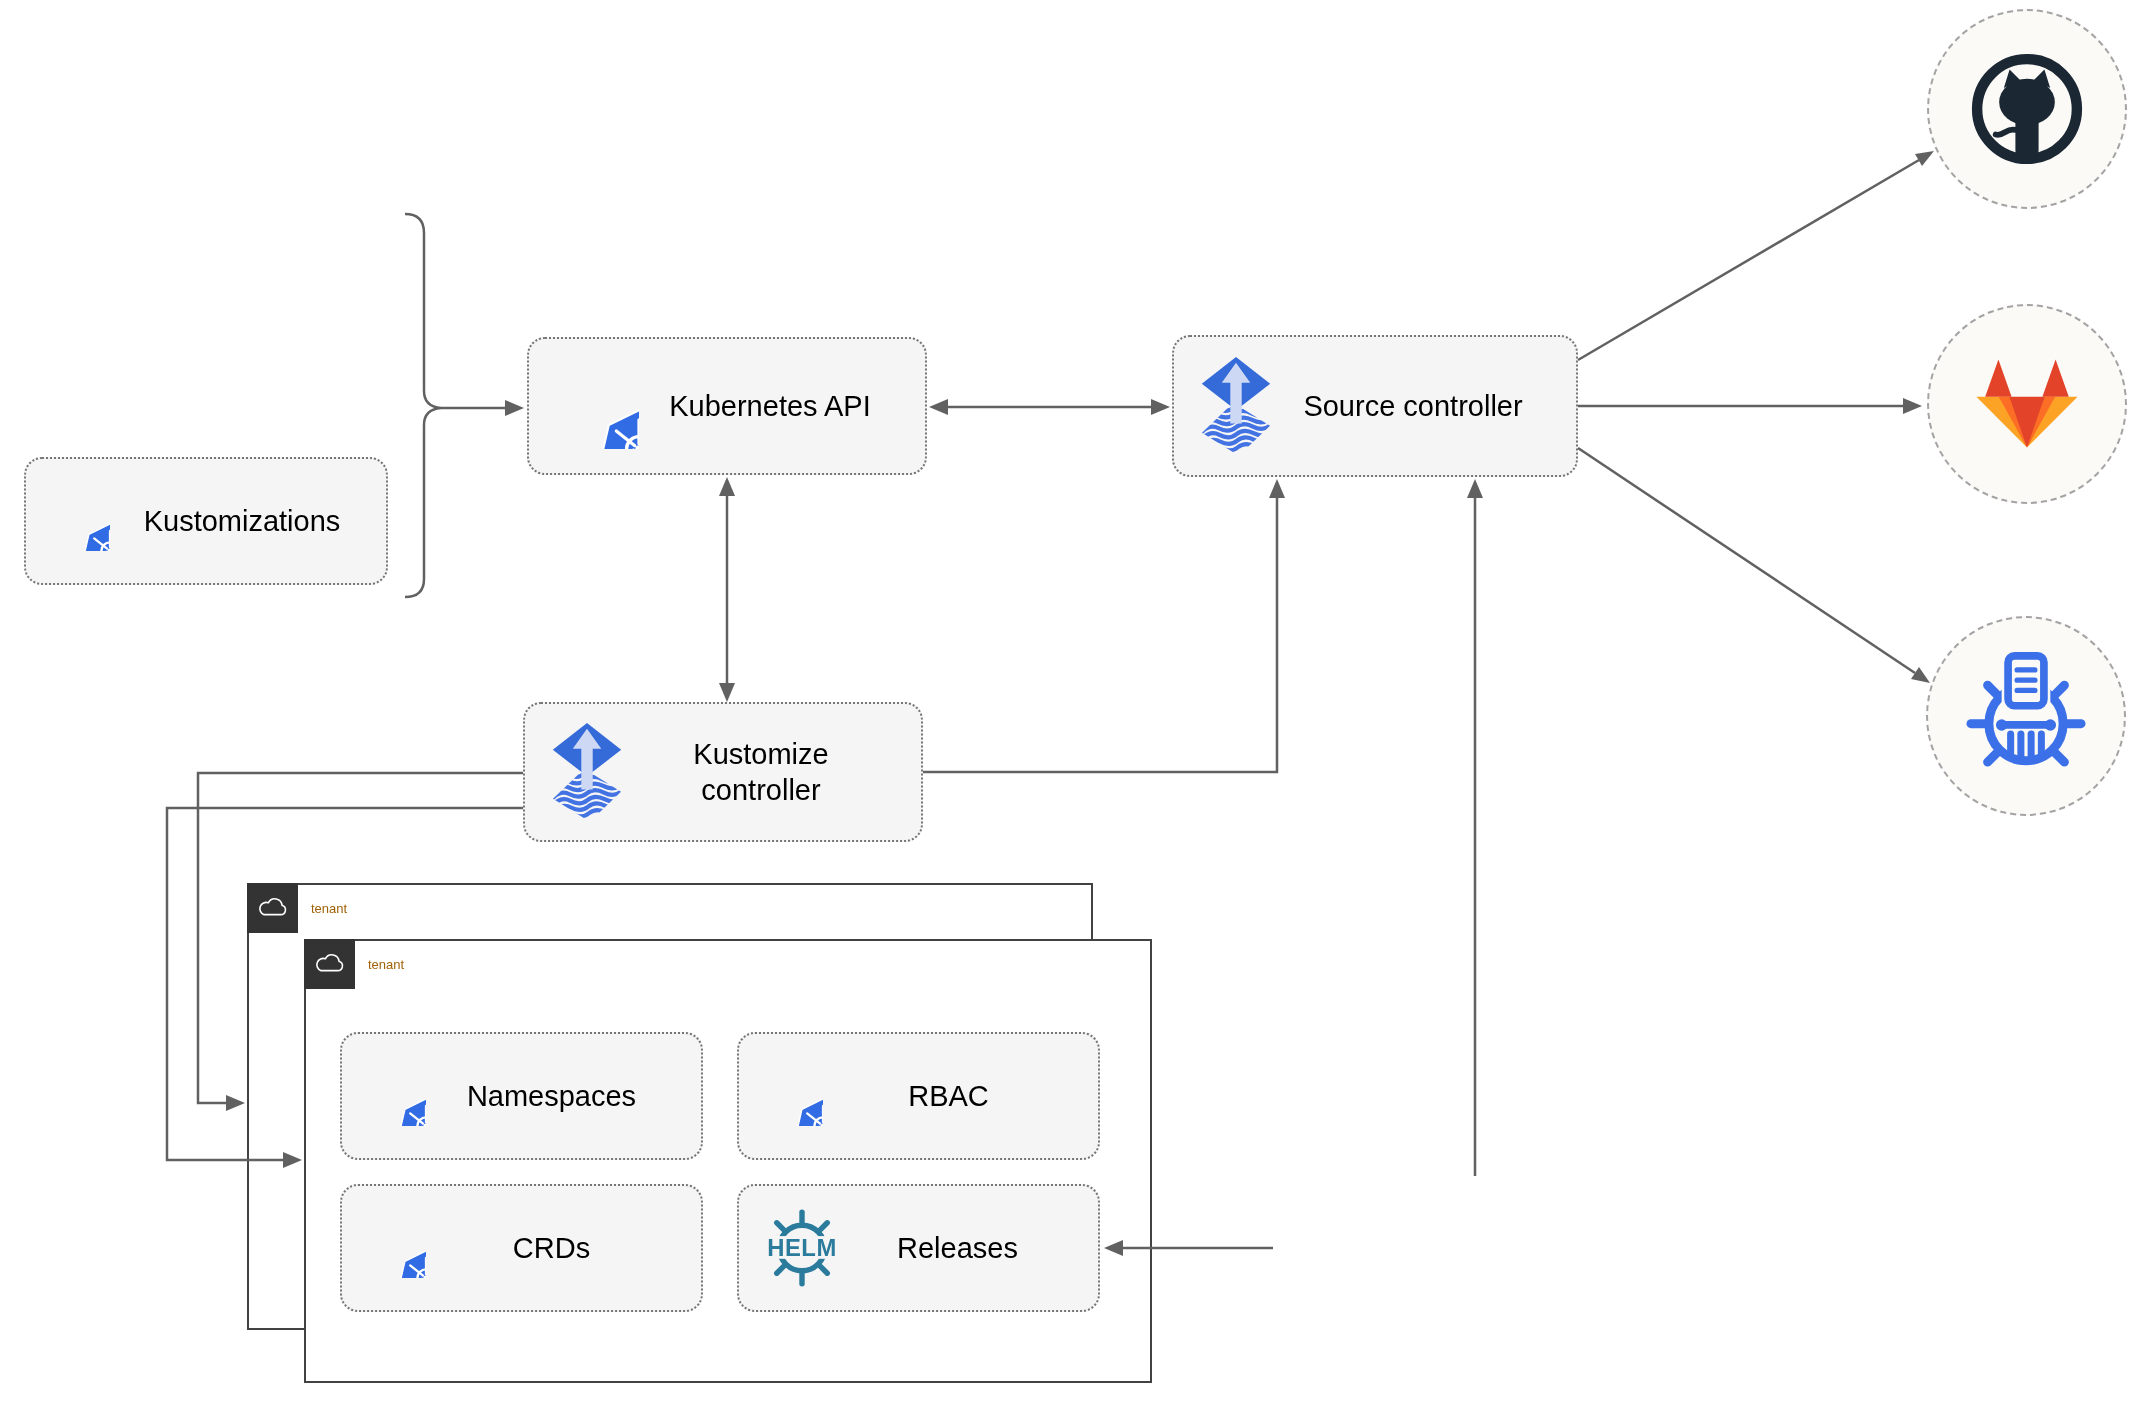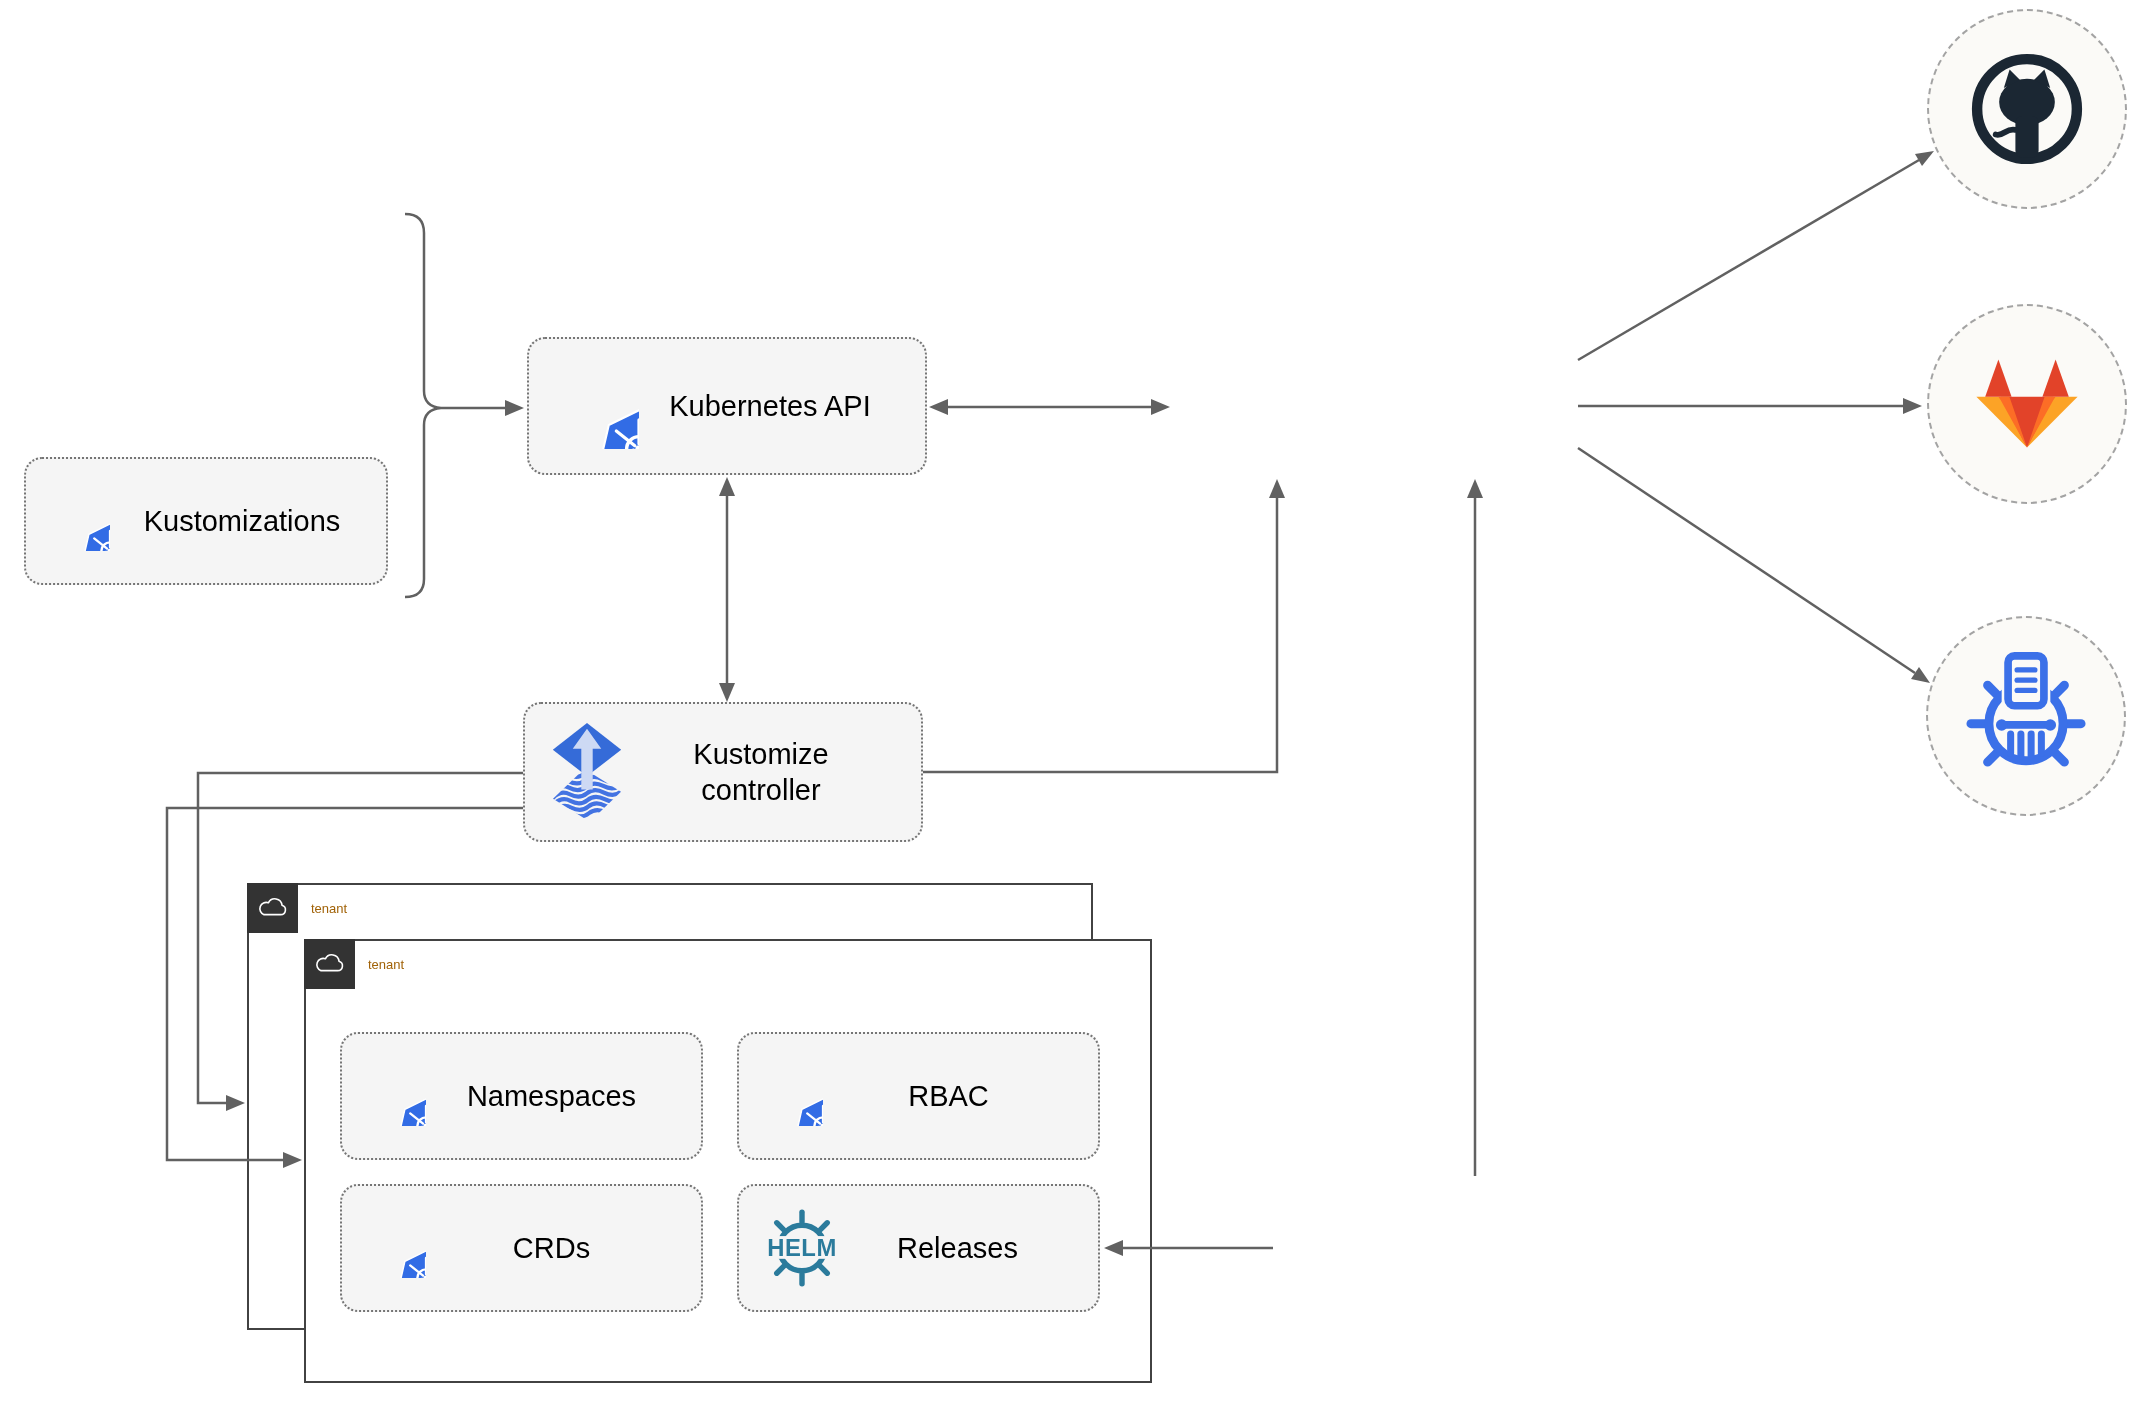--- a/index.html
+++ b/index.html
@@ -143,20 +143,28 @@
     <div class="nlabel">Kustomizations</div>
   </div>
 
   <div class="node" style="left:527px;top:337px;width:400px;height:138px;">
     <svg class="icon" width="86" height="86" viewBox="-40 -40 80 80">
         <use href="#sym-k8s"></use>
       </svg>
     <div class="nlabel">Kubernetes API</div>
   </div>
 
+  <div class="node" style="left:1172px;top:335px;width:406px;height:142px;">
+    <svg class="icon" width="76" height="99" viewBox="0 0 80 104">
+        <use href="#sym-flux"></use>
+      </svg>
+    <div class="nlabel">
+      <span class="wrap">Source controller</span>
+    </div>
+  </div>
 
   <div class="node" style="left:523px;top:702px;width:400px;height:140px;">
     <svg class="icon" width="76" height="99" viewBox="0 0 80 104">
         <use href="#sym-flux"></use>
       </svg>
     <div class="nlabel">
       <span class="wrap">Kustomize controller</span>
     </div>
   </div>
 

